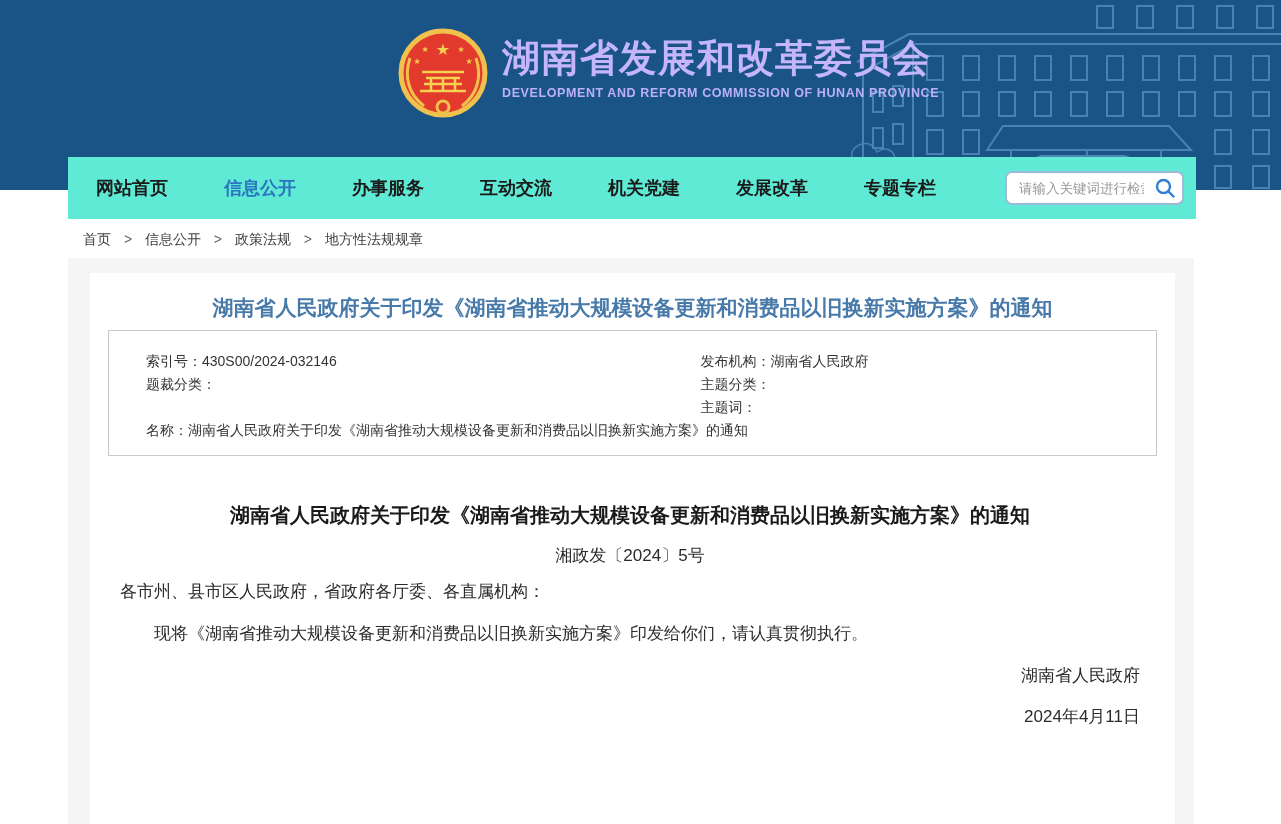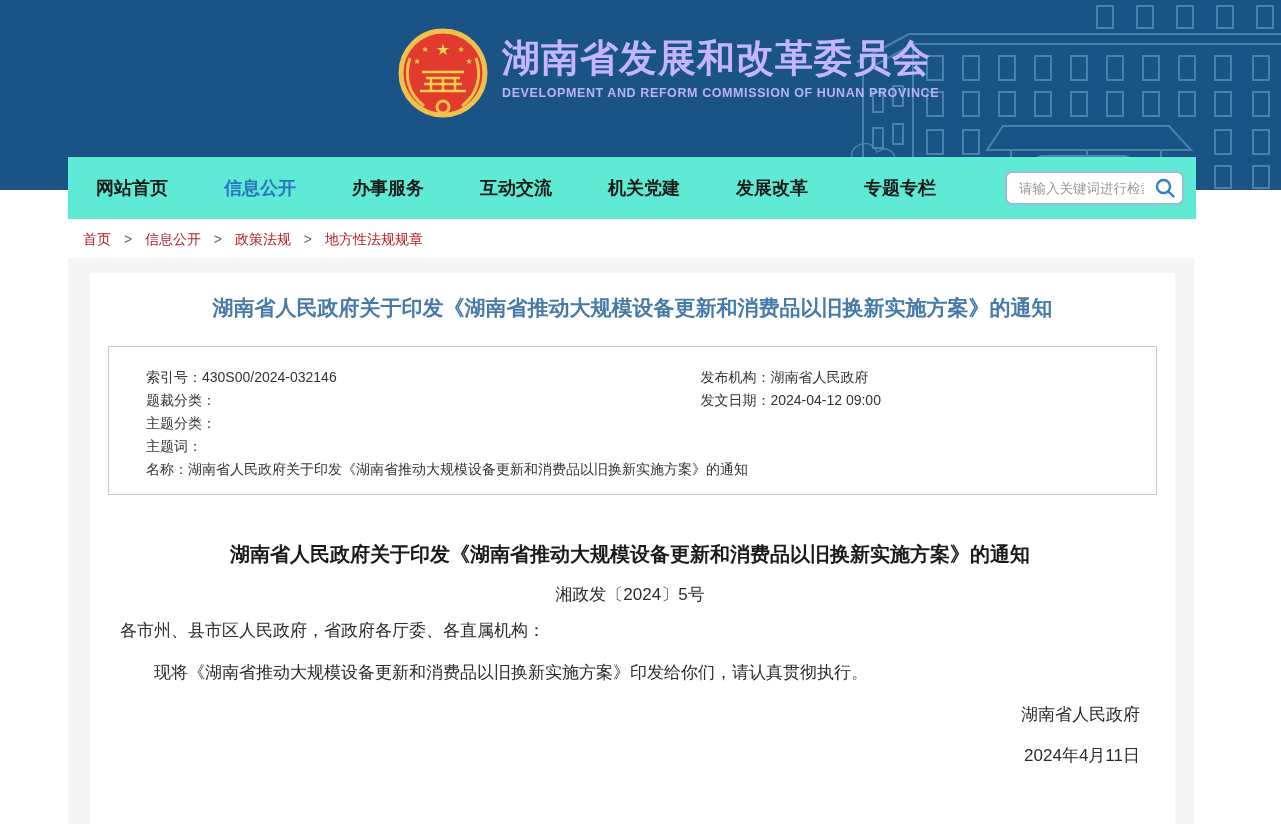--- a/index.html
+++ b/index.html
@@ -59,40 +59,40 @@
   .search-btn {
     flex:0 0 auto; width:34px; height:30px; border:none; background:transparent;
     display:flex; align-items:center; justify-content:center; cursor:pointer;
   }
 
   
   .breadcrumb {
     position:absolute; top:231px; left:83px;
     font-size:14px; color:#666; z-index:4;
   }
-  .breadcrumb a { color:#b91c1c; text-decoration:none; cursor:pointer; }
+  .breadcrumb a { color:#404040; text-decoration:none; cursor:pointer; }
   .breadcrumb .sep { margin:0 9px; color:#666; }
 
   
   .container {
     position:absolute; top:258px; left:68px;
     width:1126px; height:566px;
     background:#f5f5f6;
   }
   .card {
     margin:15px 19px 0 22px;
     background:#fff; min-height:551px;
   }
   .page-title {
     padding-top:21px; text-align:center;
     color:#4779a9; font-size:21px; font-weight:bold;
     line-height:28px;
   }
   .meta-box {
-    margin:24px 18px 0 18px;
+    margin:8px 18px 0 18px;
     border:1px solid #c9c9c9;
     padding:19px 20px 13px 37px;
     font-size:14px; color:#333;
   }
   .meta-grid { display:grid; grid-template-columns:56% 44%; }
   .meta-cell { line-height:23px; white-space:nowrap; overflow:hidden; }
   .meta-cell.span2 { grid-column:1 / span 2; }
 
   .article {
     padding:0 35px 30px 30px;
@@ -245,23 +245,20 @@
         <div class="meta-cell">
           <span>索引号：</span><span>430S00/2024-032146</span>
         </div>
         <div class="meta-cell">
           <span>发布机构：</span><span>湖南省人民政府</span>
         </div>
         <div class="meta-cell">
           <span>题裁分类：</span><span></span>
         </div>
         <div class="meta-cell">
-          <span>发文日期：</span><span>2024-04-12 09:00</span>
-        </div>
-        <div class="meta-cell">
           <span>主题分类：</span><span></span>
         </div>
         <div class="meta-cell"></div>
         <div class="meta-cell">
           <span>主题词：</span><span></span>
         </div>
         <div class="meta-cell"></div>
         <div class="meta-cell span2">
           <span>名称：</span><span>湖南省人民政府关于印发《湖南省推动大规模设备更新和消费品以旧换新实施方案》的通知</span>
         </div>

